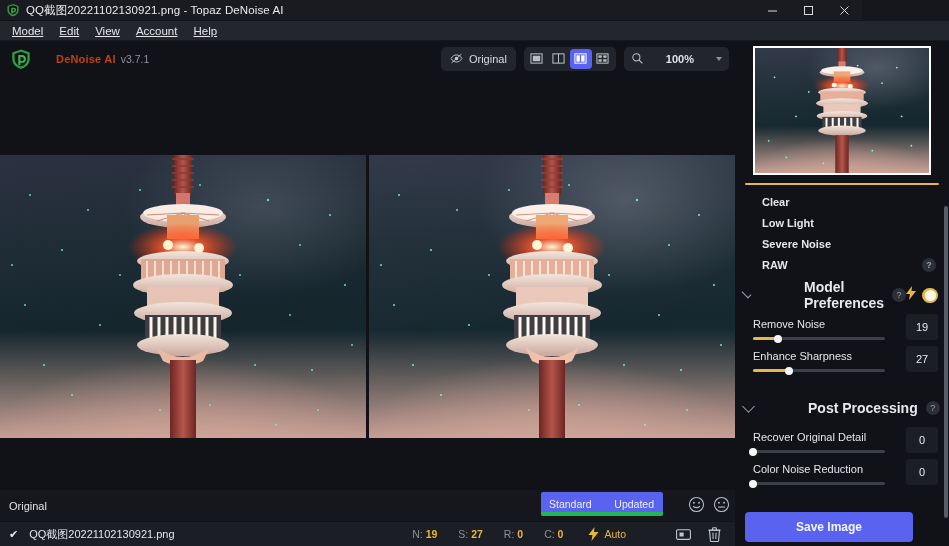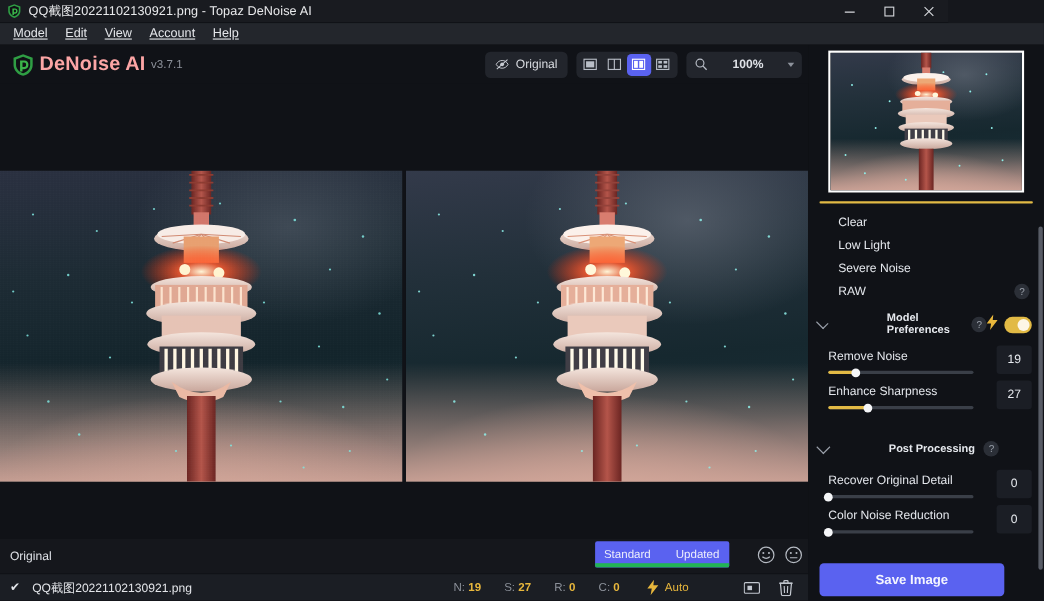--- a/index.html
+++ b/index.html
@@ -44,21 +44,21 @@
   .menuitem u { text-decoration: underline; text-underline-offset: 1px; }
 
   
   .apptoolbar {
     position: absolute; left: 0; top: 41px; width: 735px; height: 35px;
     background: #101217;
     display: flex; align-items: center;
   }
   .brand { display: flex; align-items: center; margin-left: 10px; }
   .brand-name {
-    margin-left: 4px; font-size: 18px; font-weight: bold; color: #fca5a5;
+    margin-left: 24px; font-size: 11px; font-weight: bold; color: #c2410c;
     letter-spacing: .2px;
   }
   .brand-ver { margin-left: 5px; font-size: 10.5px; color: #8e939c; }
 
   .tb-right { margin-left: auto; display: flex; align-items: center; margin-right: 6px; gap: 8px; }
   .pill {
     background: #22252c; border-radius: 5px; height: 24px;
     display: flex; align-items: center; padding: 0 9px; gap: 6px;
   }
   .pill-label { font-size: 11px; color: #d9dce1; white-space: nowrap; }
@@ -159,40 +159,40 @@
   .rpanel {
     position: absolute; left: 735px; top: 41px; width: 214px; height: 505px;
     background: #101217; overflow: hidden;
   }
   .thumbwrap {
     position: relative; margin: 5px auto 0; width: 178px; height: 129px;
     border: 2px solid #ffffff; overflow: hidden;
   }
   .gold-rule { margin: 8px 10px 0; height: 2px; background: #e2ba45; border-radius:1px; }
 
-  .modellist { margin-top: 6px; }
+  .modellist { margin-top: 6px; font-weight: bold; }
   .modelrow {
     height: 21px; display: flex; align-items: center; padding-left: 27px; margin-bottom: 0;
   }
   .modelrow .m-label { font-size: 11px; color: #e4e7ec; }
   .modelrow .q { margin-left: auto; margin-right: 13px; }
   .qmark {
     width: 14px; height: 14px; border-radius: 50%; background: #2b2f37;
     display: flex; align-items: center; justify-content: center;
     font-size: 9px; color: #9aa0aa;
   }
 
   .section {
     display: flex; align-items: center; padding-left: 9px; height: 26px; margin-top: 7px;
   }
   .chev {
     width: 9px; height: 9px; border-left: 1.6px solid #9aa0aa; border-bottom: 1.6px solid #9aa0aa;
     transform: rotate(-45deg); margin-right: 7px; margin-bottom: 3px;
   }
-  .sec-title { font-size: 10px; color: #e6e9ee; font-weight: bold; padding-left: 48px; }
+  .sec-title { font-size: 14px; color: #e6e9ee; font-weight: bold; padding-left: 48px; }
   .sec-q { margin-left: 8px; }
   .bolt { margin-left: auto; margin-right: 6px; }
   .toggle {
     width: 32px; height: 15px; border-radius: 8px; background: #e2ba45;
     position: relative; margin-right: 11px;
   }
   .toggle .knob {
     position: absolute; right: 2px; top: 2px; width: 11px; height: 11px;
     border-radius: 50%; background: #fdf6e6;
   }

